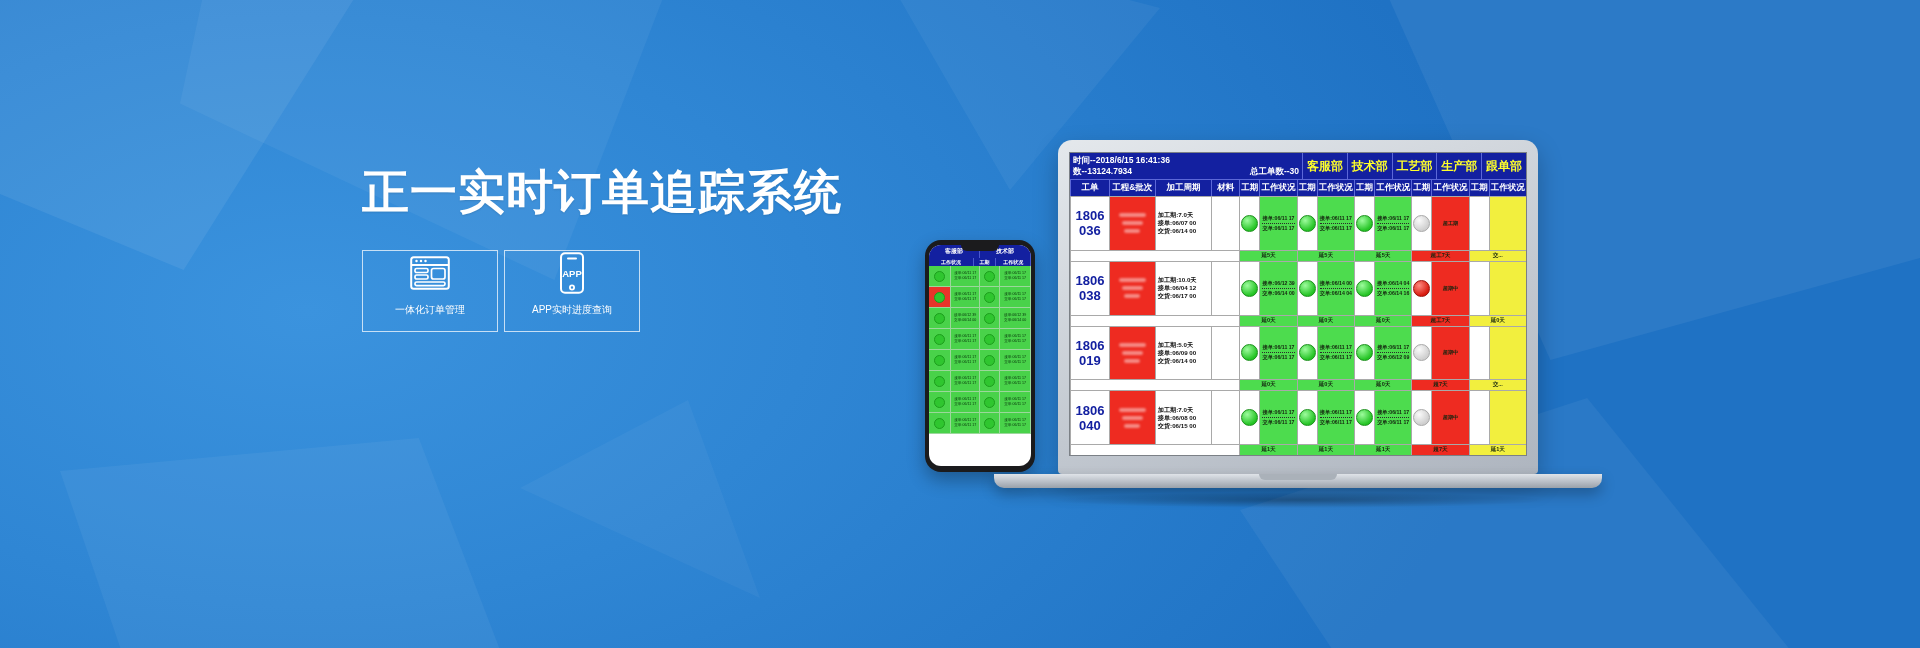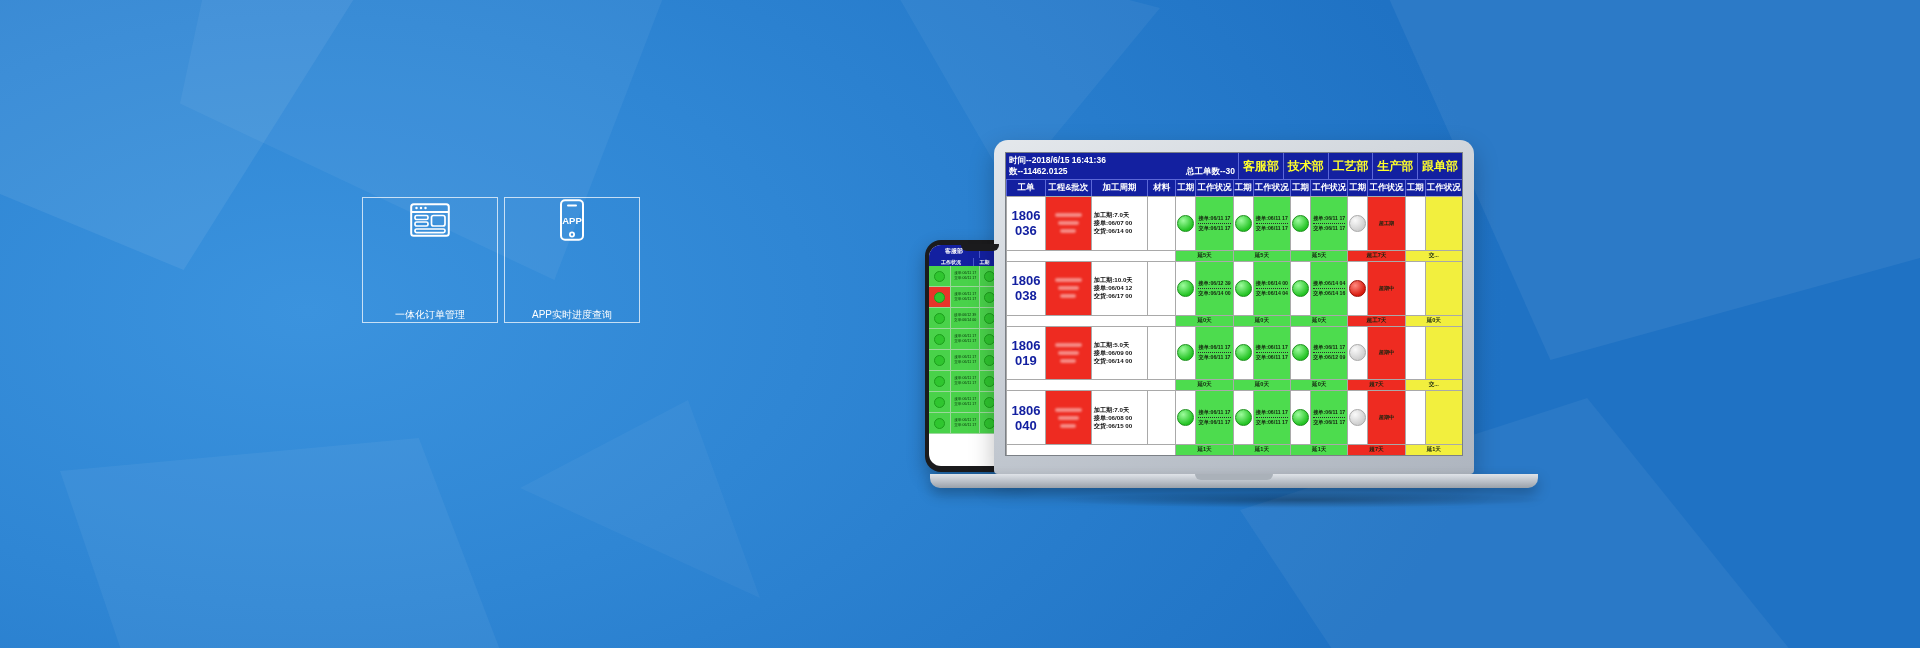--- a/index.html
+++ b/index.html
@@ -38,24 +38,24 @@
   #copy { position:absolute; left:362px; top:165px; width:520px; }
   .headline {
     color:#ffffff; font-weight:bold; letter-spacing:1px;
     font-size:47px; line-height:53px; white-space:nowrap;
     text-shadow:0 1px 2px rgba(0,0,0,.12);
   }
   .headline.l2 { margin-top:4px; }
 
   #features { display:flex; margin-top:32px; gap:0; }
   .feature {
-    width:136px; height:126px;
+    width:136px; height:82px;
     border:1px solid rgba(255,255,255,.72);
     display:flex; flex-direction:column;
-    align-items:center; justify-content:space-between;
+    align-items:center; justify-content:flex-start;
     margin-right:6px;
   }
   .feature:last-child { margin-right:0; }
   .feat-icon { height:44px; display:flex; align-items:center; justify-content:center; }
   .feat-label {
     color:#ffffff; font-size:10px; margin-top:8px; white-space:nowrap;
     font-weight:normal;
   }
 
   
@@ -87,21 +87,21 @@
   .ph-body { }
   .ph-row { display:flex; height:21px; border-bottom:1px solid #9bd79b; }
   .ph-cell { border-right:1px solid #9bd79b; display:flex; align-items:center; justify-content:center; }
   .ph-red { background:#e8342a; }
   .ph-green { background:#49d24a; }
   .dot { width:11px;height:11px;border-radius:50%;background:#2fc62f;
          border:1px solid #1c9e1c; }
   .ph-txt { font-size:3.6px; color:#06310a; line-height:5px; text-align:center; width:100%;}
 
   
-  #laptop { position:absolute; left:994px; top:140px; }
+  #laptop { position:absolute; left:1058px; top:140px; }
   #lid {
     width:480px; height:334px;
     background:#c9ced5;
     border-radius:14px 14px 4px 4px;
     padding:12px 11px 18px 11px;
     box-shadow:0 10px 24px rgba(0,0,0,.25);
     background-image:linear-gradient(160deg,#e4e8ec 0%,#c2c8d0 60%,#aeb5bf 100%);
   }
   #screen {
     width:100%; height:100%; background:#ffffff; overflow:hidden;
@@ -179,20 +179,21 @@
 
   <div class="poly p1"></div>
   <div class="poly p2"></div>
   <div class="poly p3"></div>
   <div class="poly p4"></div>
   <div class="poly p5"></div>
   <div class="poly p6"></div>
   <div class="poly p7"></div>
 
   <div id="copy">
+    <div class="headline">正一实时订单追踪系统</div>
 
     <div id="features">
 
       <div class="feature">
         <div class="feat-icon">
           <svg width="40" height="34" viewBox="0 0 40 34">
             <rect x="1.2" y="1.2" width="37.6" height="31.6" rx="2.5" fill="none" stroke="#fff" stroke-width="2"></rect>
             <line x1="1.2" y1="9" x2="38.8" y2="9" stroke="#fff" stroke-width="2"></line>
             <circle cx="6.5" cy="5.1" r="1.25" fill="#fff"></circle>
             <circle cx="11" cy="5.1" r="1.25" fill="#fff"></circle>
@@ -403,21 +404,21 @@
   <div id="laptop">
     <div id="lid">
       <div id="screen">
 
         <div class="dash">
 
           <div class="dash-top">
             <div class="dash-meta">
               <div class="meta-line">时间--2018/6/15 16:41:36</div>
               <div class="meta-row">
-                <div class="meta-line">数--11462.0125</div>
+                <div class="meta-line">数--13124.7934</div>
                 <div class="meta-line">总工单数--30</div>
               </div>
             </div>
             <div class="dept-wrap" id="dept-wrap">
                 <div class="dept">客服部</div>
                 <div class="dept">技术部</div>
                 <div class="dept">工艺部</div>
                 <div class="dept">生产部</div>
                 <div class="dept">跟单部</div>
               </div>

